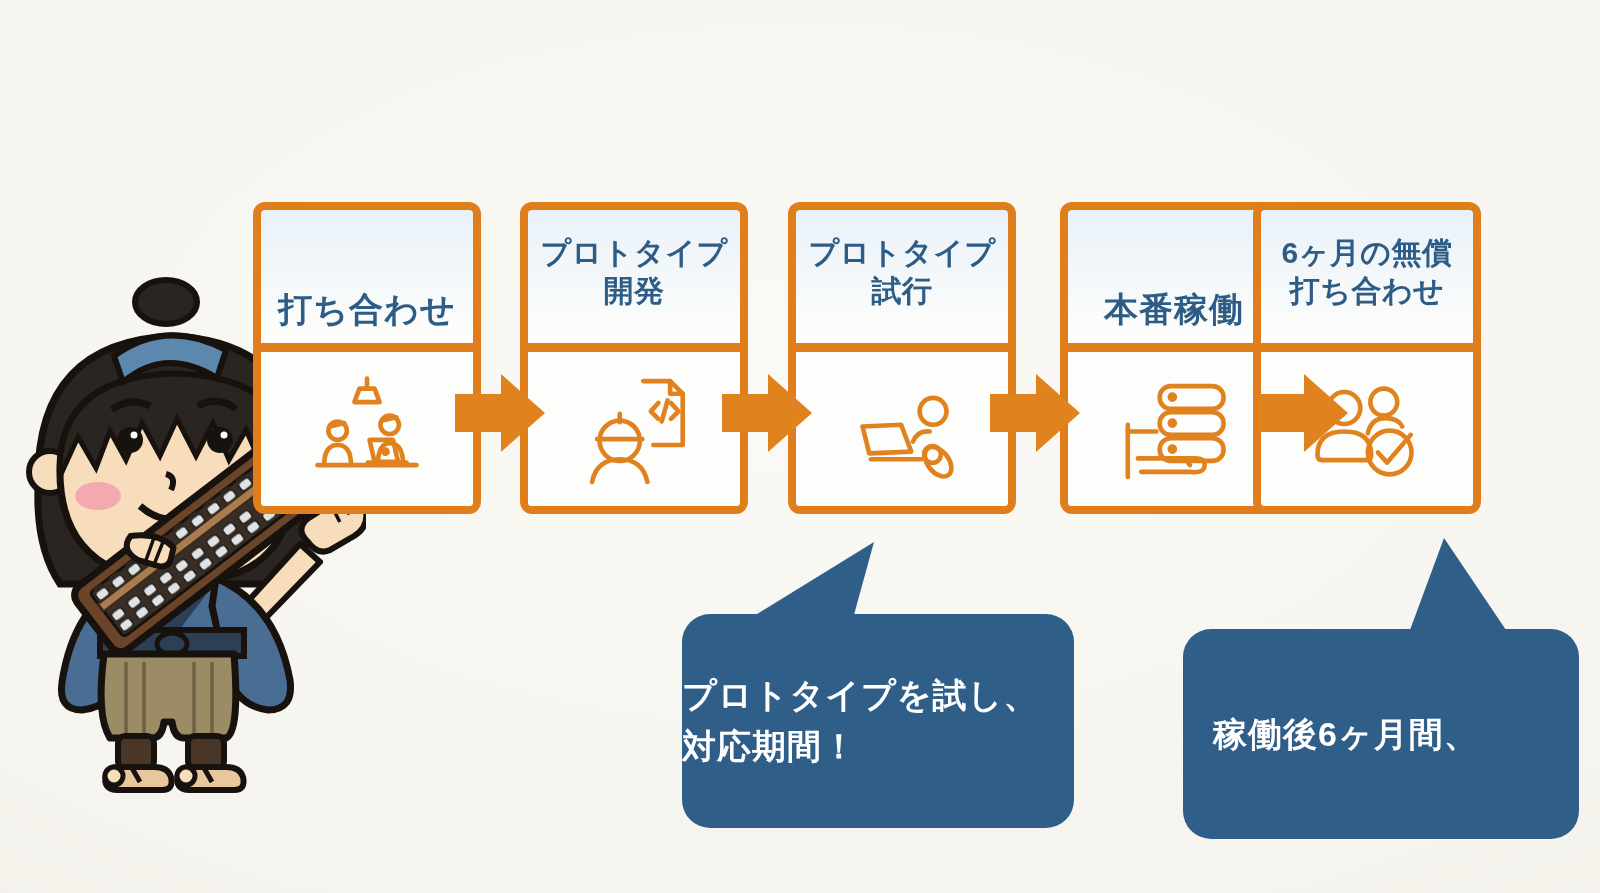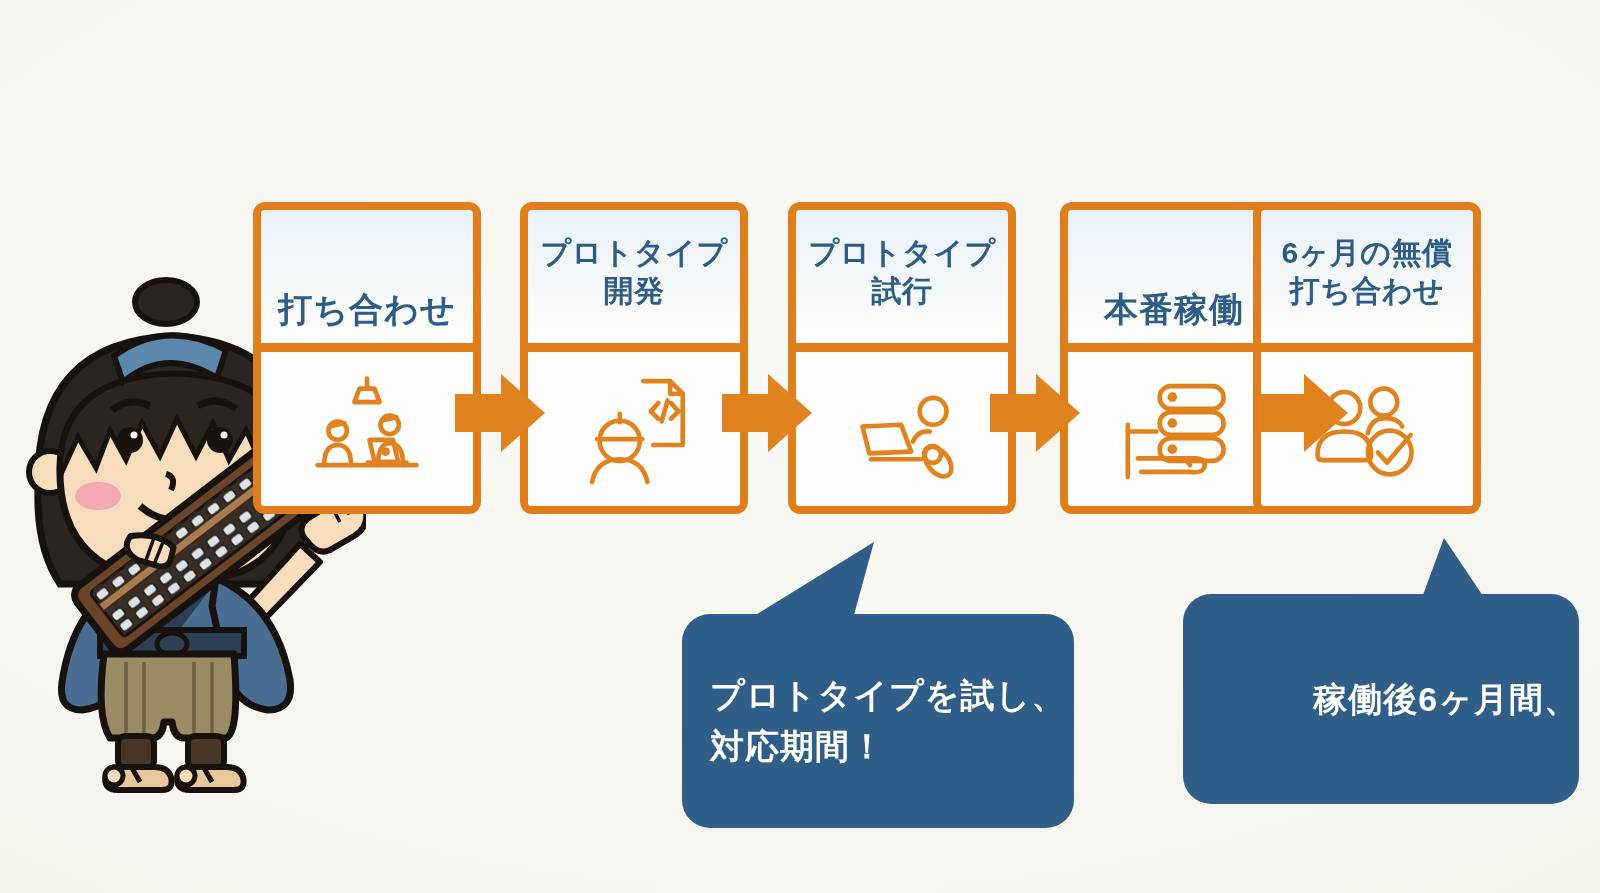--- a/index.html
+++ b/index.html
@@ -26,23 +26,23 @@
   
   .arrow{position:absolute;top:372px;width:92px;height:82px;}
 
   
   .bubble{position:absolute;background:#2F5F88;border-radius:28px;
     display:flex;flex-direction:column;justify-content:center;
     color:#FFFFFF;font-weight:bold;font-size:34px;line-height:1.5;letter-spacing:1px;
     box-sizing:border-box;}
   .bubble span{display:block;}
   .bubble-tail{position:absolute;}
-  .b1{left:682px;top:614px;width:392px;height:214px;padding-left:28px;}
+  .b1{left:682px;top:614px;width:392px;height:214px;}
   .t1{left:736px;top:536px;width:150px;height:88px;}
-  .b2{left:1183px;top:594px;width:396px;height:210px;padding-left:30px;text-align:right;}
+  .b2{left:1183px;top:629px;width:396px;height:210px;padding-left:30px;}
   .t2{left:1400px;top:532px;width:120px;height:100px;}
 
   
   .character{position:absolute;left:14px;top:276px;width:352px;height:528px;}
 </style>
 </head>
 <body>
 
 <div class="canvas">
 

